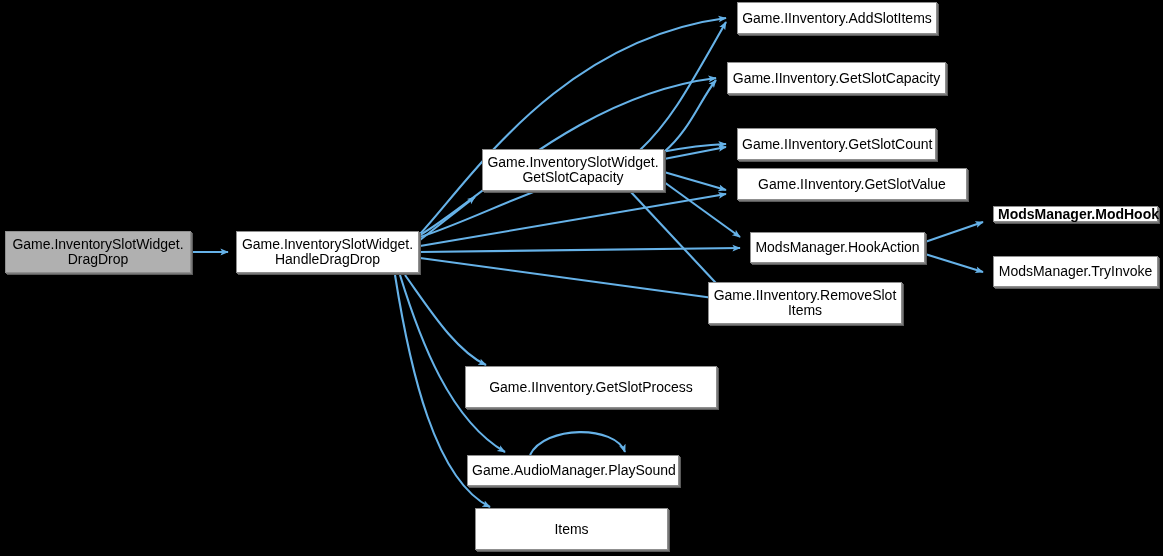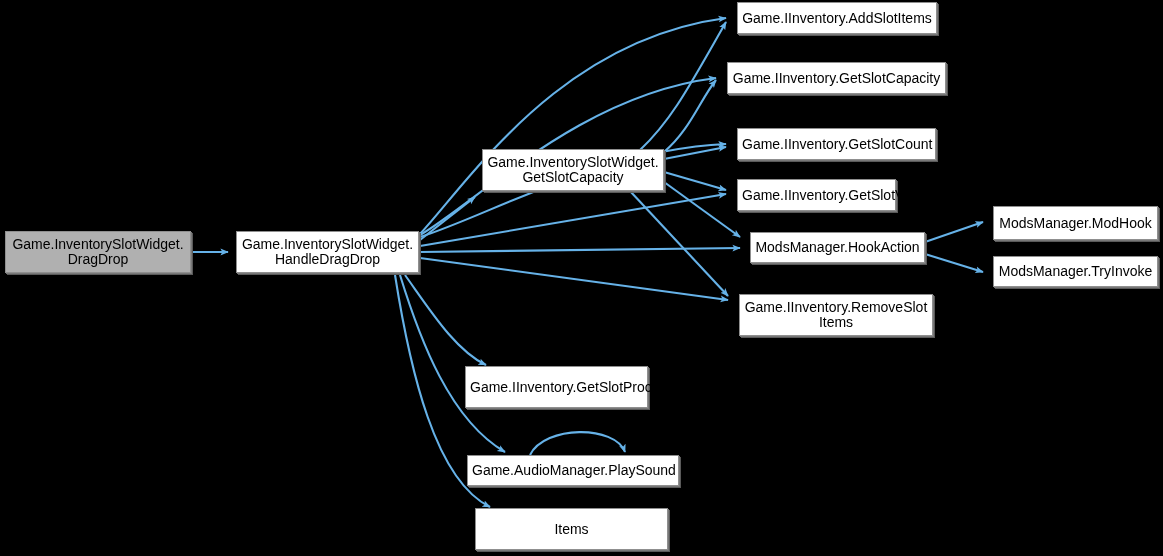--- a/index.html
+++ b/index.html
@@ -63,37 +63,37 @@
       </div>
       <div class="node" style="left: 737px; top: 2px; width: 200px; height: 32px;">
         <span>Game.IInventory.AddSlotItems</span>
       </div>
       <div class="node" style="left: 727px; top: 62px; width: 219px; height: 32px; align-items: center;">
         <span>Game.IInventory.GetSlotCapacity</span>
       </div>
       <div class="node" style="left: 737px; top: 128px; width: 199px; height: 32px;">
         <span>Game.IInventory.GetSlotCount</span>
       </div>
-      <div class="node" style="left: 737px; top: 179px; width: 159px; height: 32px; text-align: right;">
+      <div class="node" style="left: 737px; top: 168px; width: 230px; height: 32px;">
         <span>Game.IInventory.GetSlotValue</span>
       </div>
       <div class="node" style="left: 750px; top: 232px; width: 175px; height: 31px;">
         <span>ModsManager.HookAction</span>
       </div>
-      <div class="node" style="left: 739px; top: 282px; width: 194px; height: 42px; flex-direction: column; margin-top: 12px;">
+      <div class="node" style="left: 708px; top: 282px; width: 194px; height: 42px; flex-direction: column;">
         <span>Game.IInventory.RemoveSlot</span>
         <span>Items</span>
       </div>
-      <div class="node" style="left: 993px; top: 206px; width: 165px; height: 34px;">
+      <div class="node" style="left: 993px; top: 206px; width: 165px; height: 16px; font-weight: bold;">
         <span>ModsManager.ModHook</span>
       </div>
       <div class="node" style="left: 993px; top: 256px; width: 165px; height: 31px;">
         <span>ModsManager.TryInvoke</span>
       </div>
-      <div class="node" style="left: 465px; top: 366px; width: 183px; height: 42px; flex-direction: column; gap: 8px;">
+      <div class="node" style="left: 465px; top: 366px; width: 252px; height: 42px; flex-direction: column; gap: 8px;">
         <span>Game.IInventory.GetSlotProcess</span>
       </div>
       <div class="node" style="left: 467px; top: 455px; width: 212px; height: 31px;">
         <span>Game.AudioManager.PlaySound</span>
       </div>
       <div class="node" style="left: 475px; top: 508px; width: 193px; height: 42px; flex-direction: column;">
         <span>Items</span>
       </div>
     </div>
 </div>

